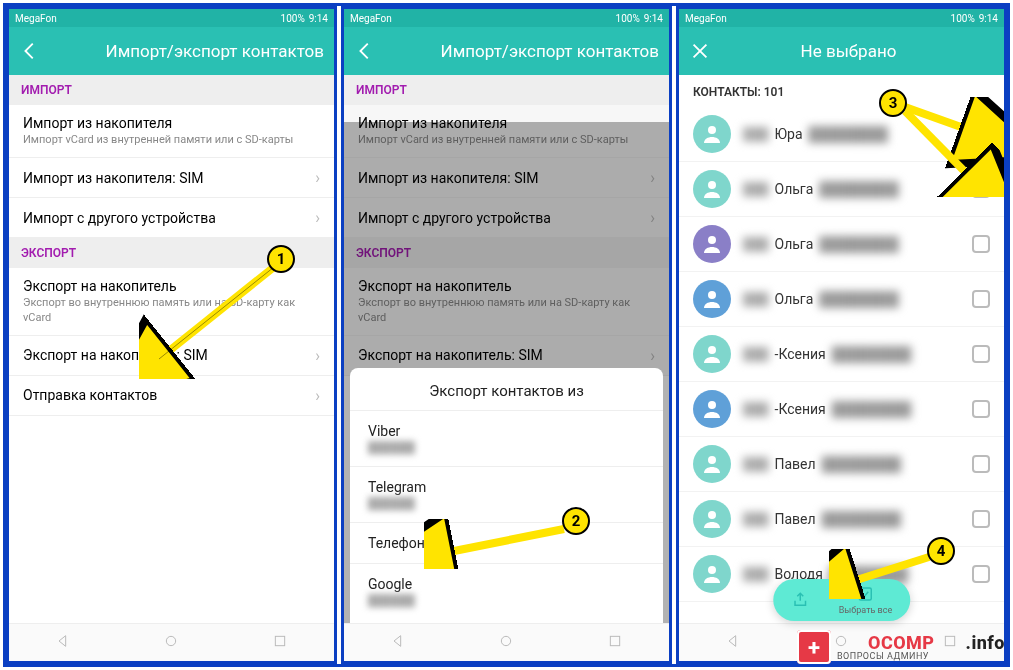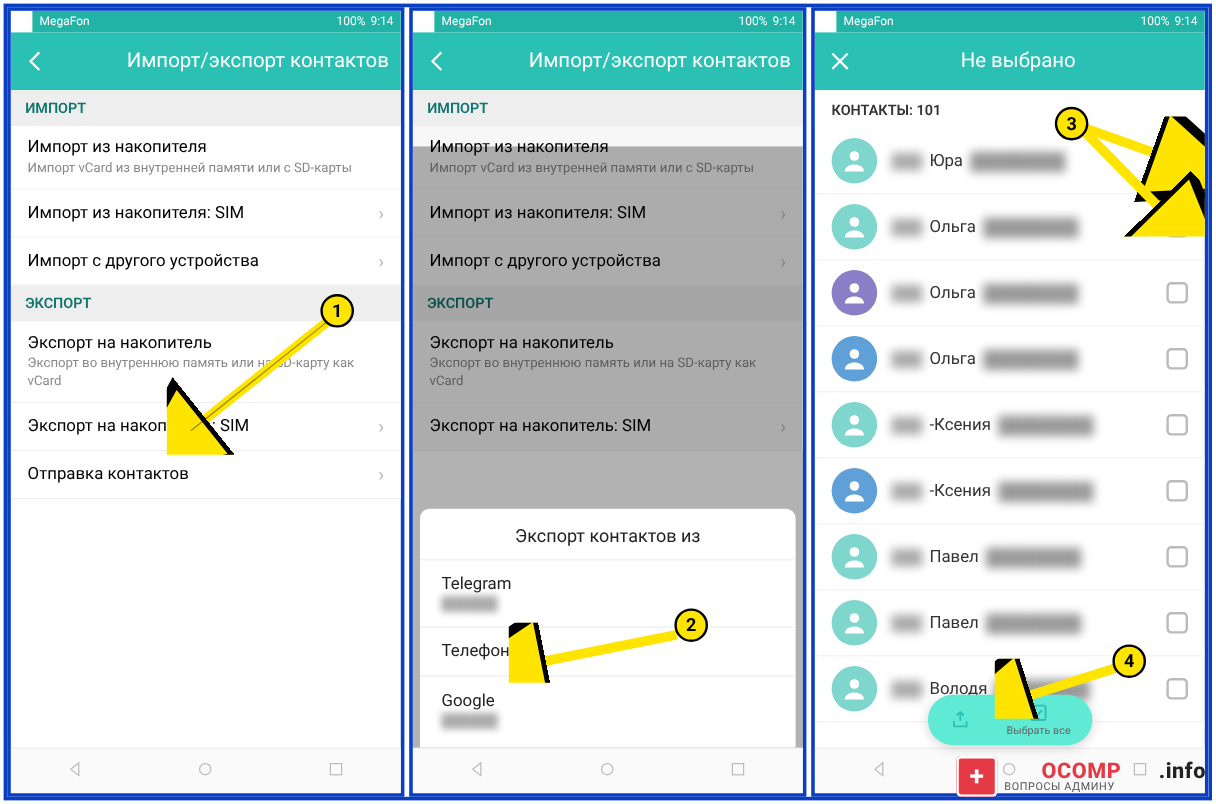--- a/index.html
+++ b/index.html
@@ -32,21 +32,20 @@
   
   .statusbar {
     height: 18px;
     background: #21b3a6;
     color: #fff;
     font-size: 10px;
     display: flex;
     align-items: center;
     padding: 0 6px;
     justify-content: space-between;
-    margin-left: 18px;
   }
   .statusbar .right { display:flex; gap:4px; align-items:center; }
   
   .header {
     height: 48px;
     background: #2ac0b3;
     color: #fff;
     display: flex;
     align-items: center;
     padding: 0 10px;
@@ -56,21 +55,21 @@
   .header .back, .header .close {
     width: 22px; height: 22px;
     display:flex; align-items:center; justify-content:center;
     cursor:pointer;
   }
   .header .title { flex:1; text-align:right; }
   .header.center .title { text-align:center; margin-left:-22px; }
   
   .section-header {
     background: #eeeeee;
-    color: #0f766e;
+    color: #a21caf;
     font-size: 12px;
     font-weight: 600;
     padding: 8px 12px;
   }
   .row {
     padding: 10px 14px;
     border-bottom: 1px solid #eee;
     display:flex;
     align-items:center;
     gap:10px;
@@ -333,20 +332,23 @@
         <div class="text">
             <div class="primary">Экспорт на накопитель: SIM</div>
           </div>
         <span class="chev">›</span>
       </div>
 
       <div class="dim">
         <div class="sheet">
           <div class="sheet-title">Экспорт контактов из</div>
           <div class="sheet-row">
+            <span>Viber</span><span class="sub">██████</span>
+          </div>
+          <div class="sheet-row">
             <span>Telegram</span><span class="sub">██████</span>
           </div>
           <div class="sheet-row">
             <span>Телефон</span>
           </div>
           <div class="sheet-row">
             <span>Google</span><span class="sub">██████</span>
           </div>
         </div>
       </div>

